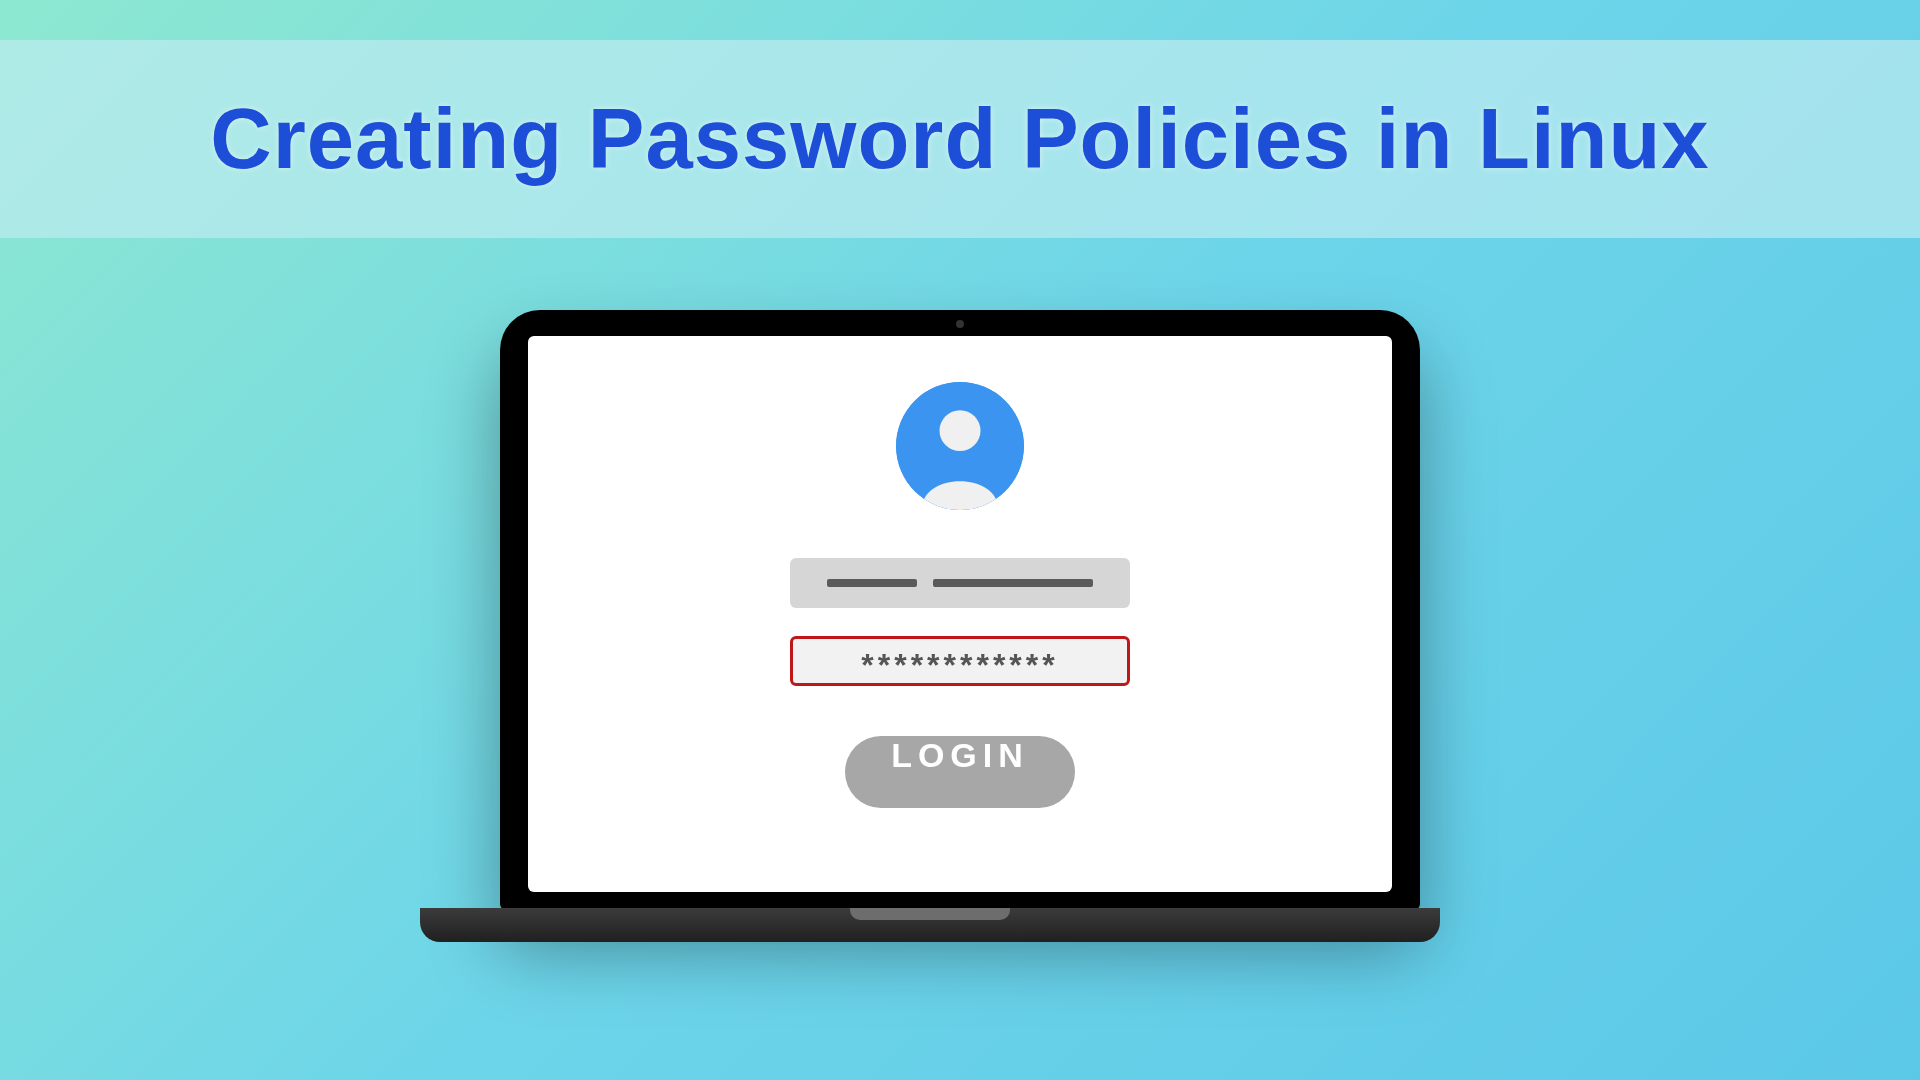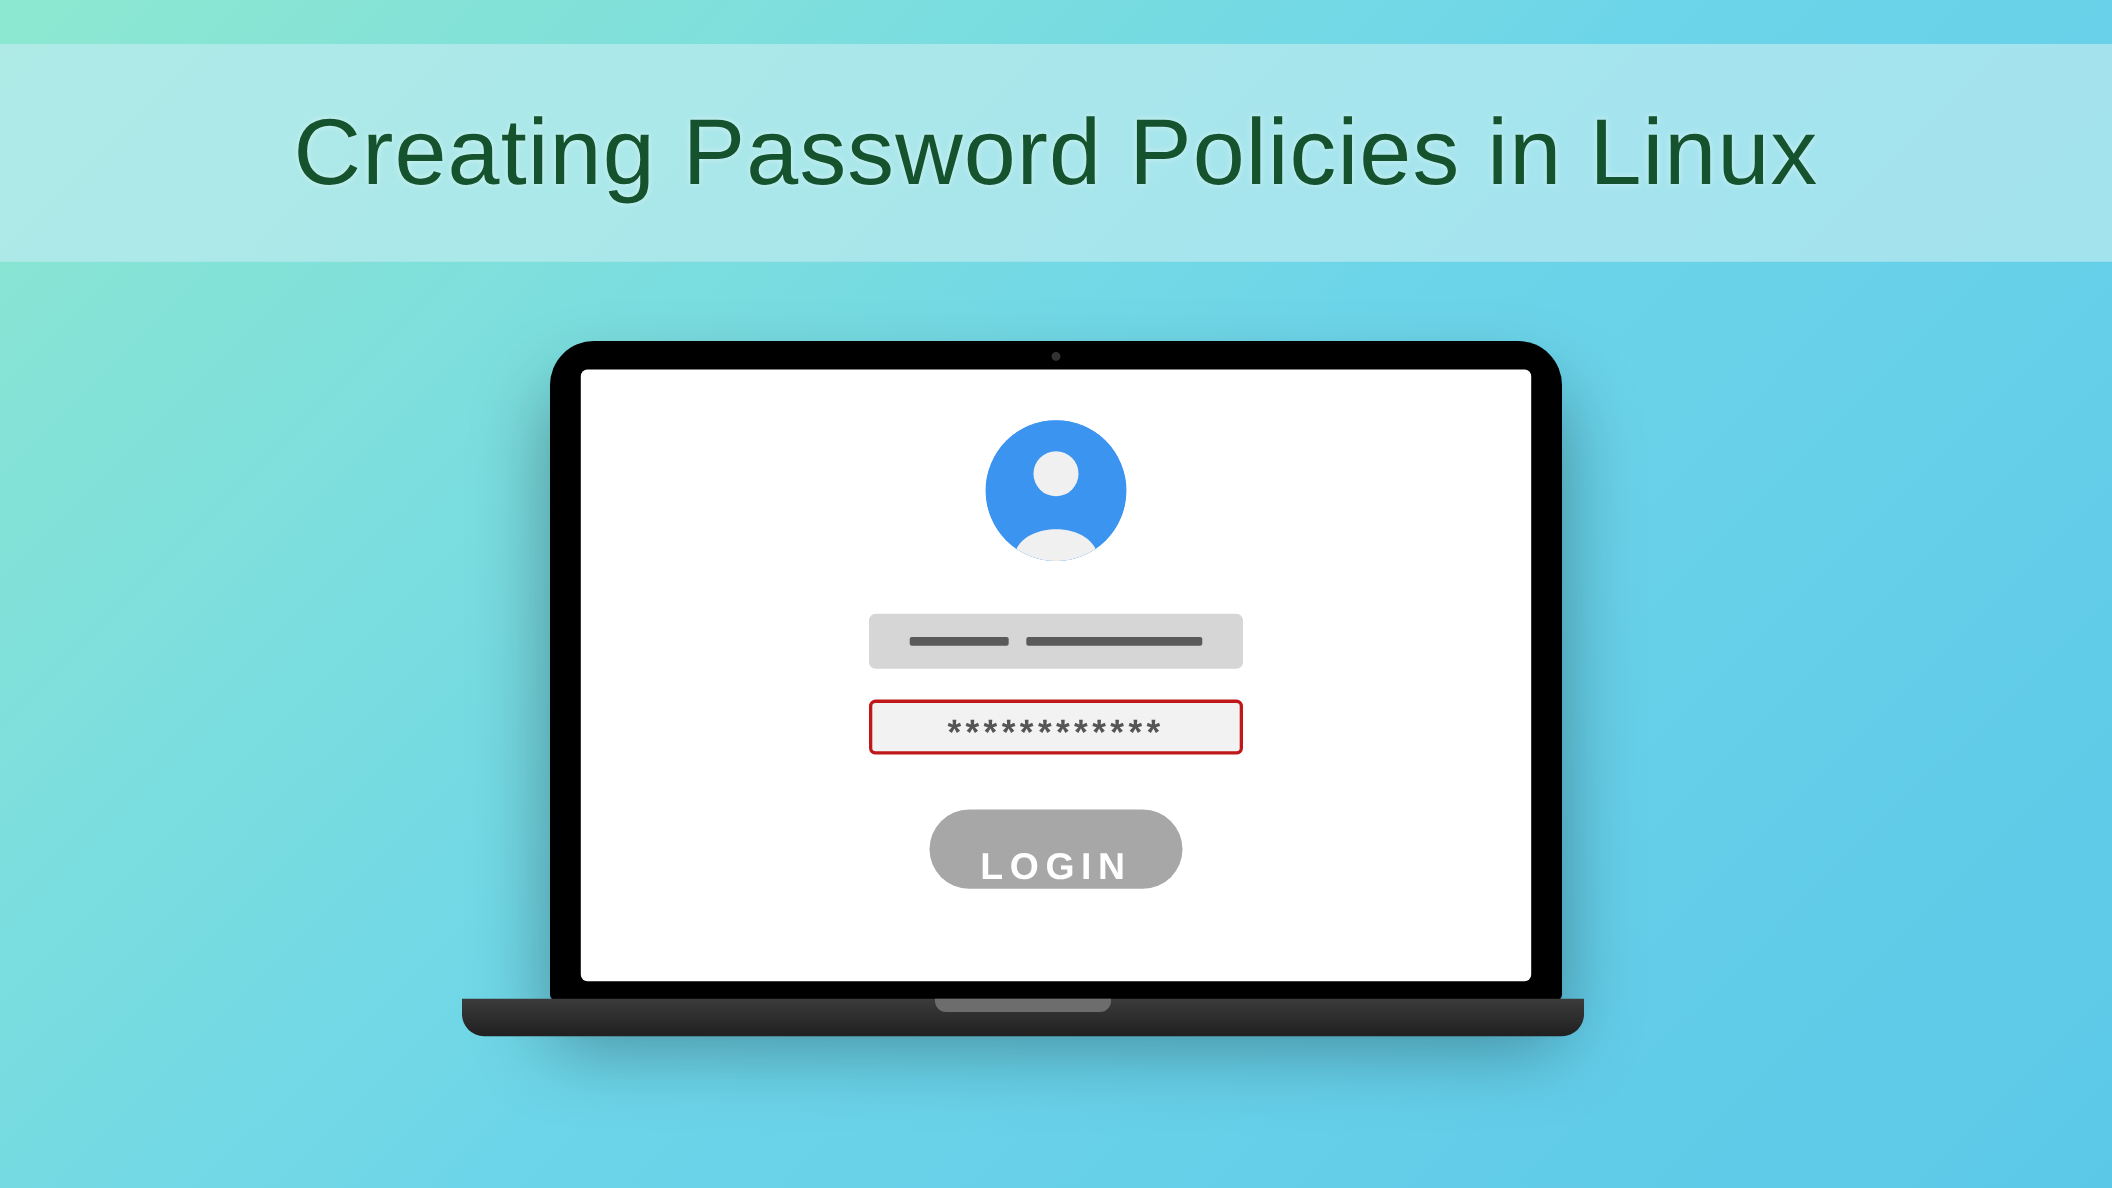--- a/index.html
+++ b/index.html
@@ -13,22 +13,22 @@
   }
   .title-bar {
     width: 100%;
     background: rgba(190, 235, 240, 0.7);
     padding: 50px 0;
     text-align: center;
     margin-top: 40px;
   }
   .title {
     font-size: 85px;
-    font-weight: 400;
-    color: #14532d;
+    font-weight: 700;
+    color: #1d4ed8;
     text-shadow: 0 0 6px rgba(255,255,255,0.5);
     letter-spacing: 1px;
   }
   .laptop-wrap {
     position: absolute;
     left: 50%;
     top: 310px;
     transform: translateX(-50%);
     width: 960px;
   }
@@ -104,21 +104,21 @@
     width: 230px;
     height: 72px;
     background: #a7a7a7;
     border: none;
     border-radius: 36px;
     color: #fff;
     font-size: 34px;
     font-weight: 800;
     letter-spacing: 6px;
     display: flex;
-    align-items: flex-end;
+    align-items: flex-start;
     justify-content: center;
     cursor: pointer;
   }
   .laptop-base {
     width: 1020px;
     height: 34px;
     margin: 0 auto;
     background: linear-gradient(#3b3b3b, #202020);
     border-radius: 0 0 20px 20px;
     position: relative;

